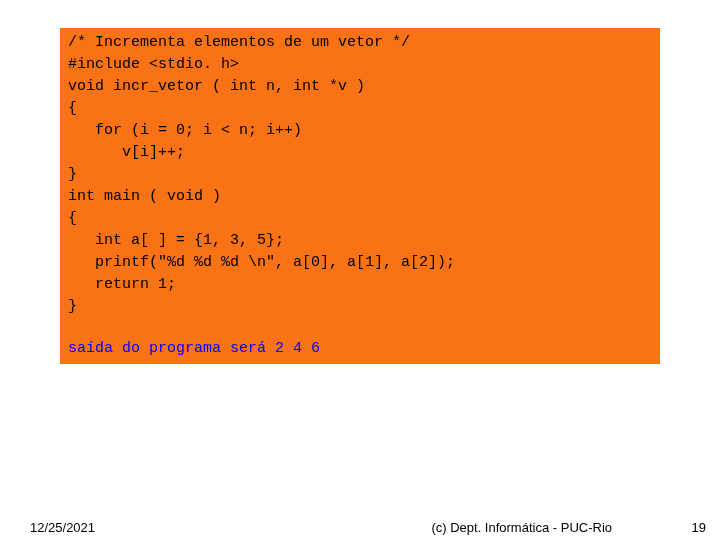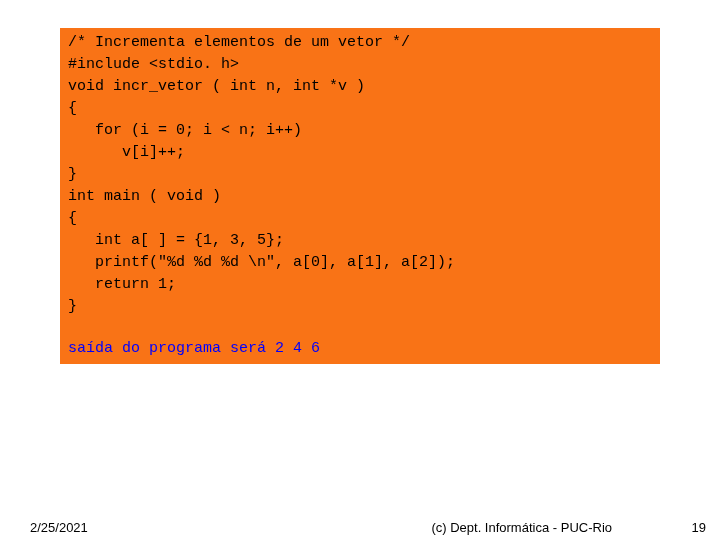--- a/index.html
+++ b/index.html
@@ -75,16 +75,16 @@
   <div class="code-line">int main ( void )</div>
   <div class="code-line">{</div>
   <div class="code-line">   int a[ ] = {1, 3, 5};</div>
   <div class="code-line">   printf("%d %d %d \n", a[0], a[1], a[2]);</div>
   <div class="code-line">   return 1;</div>
   <div class="code-line">}</div>
   <div class="output-line">saída do programa será 2 4 6</div>
 </div>
 
 <div class="footer">
-  <span class="footer-date">2/25/2021</span>
+  <span class="footer-date">12/25/2021</span>
   <div class="footer-center">(c) Dept. Informática - PUC-Rio</div>
   <span class="footer-page">19</span>
 </div>
 
 </body></html>

